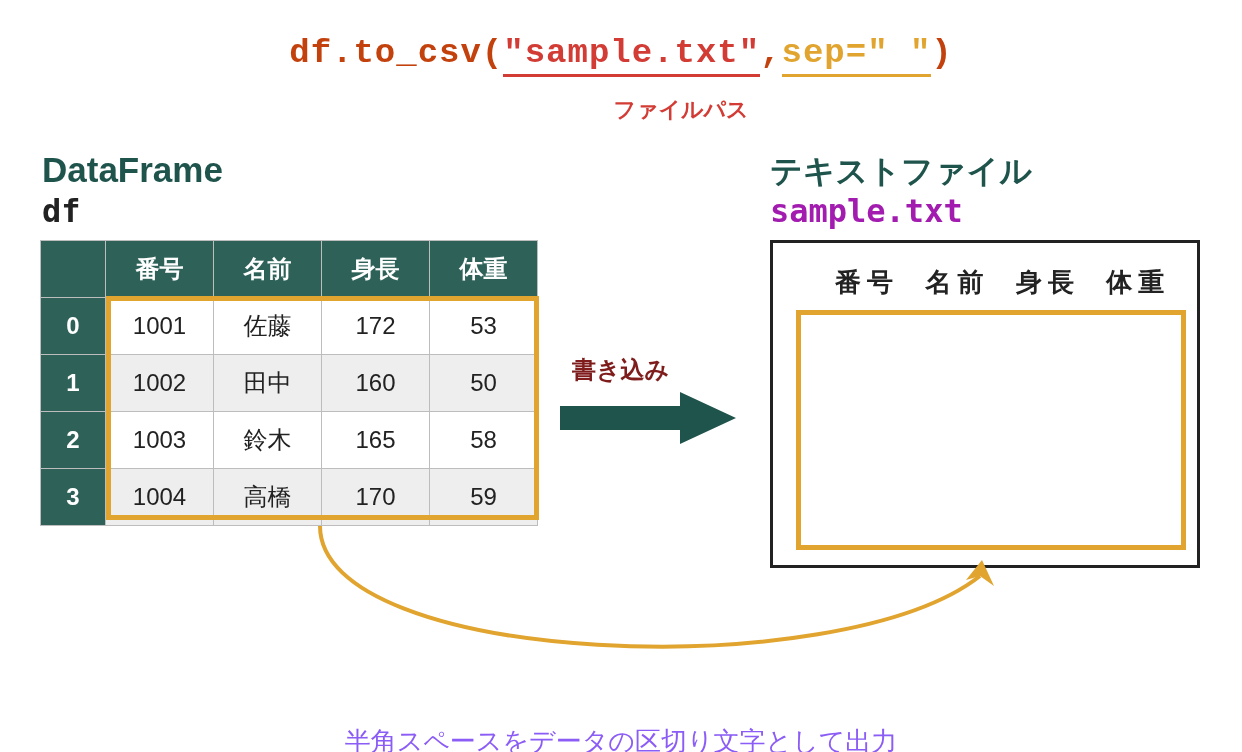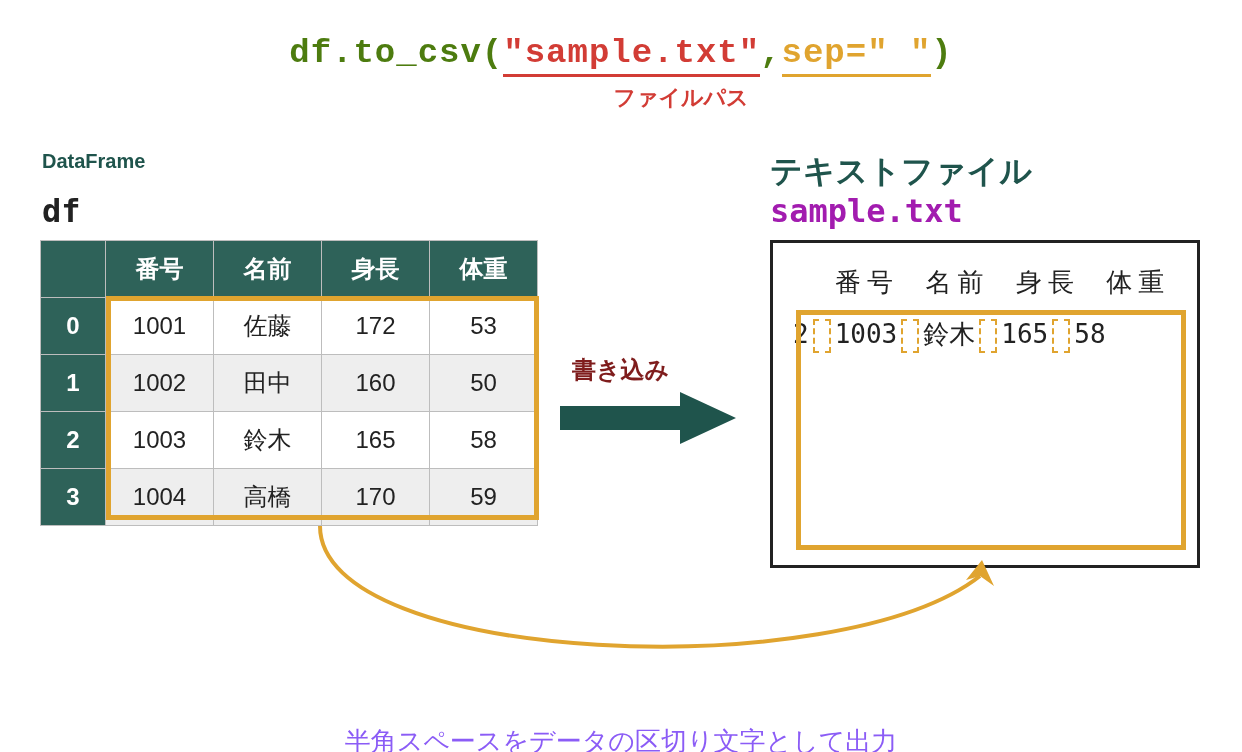--- a/index.html
+++ b/index.html
@@ -1,49 +1,49 @@
 <!DOCTYPE html>
 <html><head>
 <meta charset="utf-8">
 <style>
   html,body{margin:0;padding:0;background:#fff;font-family:"Hiragino Kaku Gothic ProN","Yu Gothic","Meiryo",sans-serif;color:#222;}
   .page{width:1242px;height:752px;position:relative;box-sizing:border-box;padding:30px 40px;}
   .mono{font-family:"Menlo","Consolas","Courier New",monospace;}
   
   .codeline{font-size:34px;font-weight:700;letter-spacing:1px;text-align:center;margin-top:4px;}
   .codeline .tk{display:inline-block;}
-  .c-dark{color:#4d7c0f;}
+  .c-dark{color:#c2410c;}
   .c-red{color:#d23c35;}
   .c-amber{color:#e0a42f;}
   .ul-red{border-bottom:3px solid #d23c35;padding-bottom:2px;}
   .ul-amb{border-bottom:3px solid #e0a42f;padding-bottom:2px;}
-  .subrow{display:flex;justify-content:center;gap:80px;margin-top:6px;font-size:22px;font-weight:700;}
+  .subrow{display:flex;justify-content:center;gap:80px;margin-top:18px;font-size:22px;font-weight:700;}
   .sub-red{color:#d23c35;margin-left:120px;}
   .sub-amb{color:#e0a42f;}
   
-  .lbl-df{position:absolute;left:42px;top:150px;font-size:20px;font-weight:800;color:#1f544c;}
+  .lbl-df{position:absolute;left:42px;top:150px;font-size:35px;font-weight:800;color:#1f544c;}
   .lbl-dfvar{position:absolute;left:42px;top:192px;font-size:32px;font-weight:800;color:#222;font-family:"Menlo","Consolas",monospace;}
   .lbl-txt{position:absolute;left:770px;top:150px;font-size:32px;font-weight:800;color:#1f544c;text-align:right;}
   .lbl-txtfile{position:absolute;left:770px;top:192px;font-size:32px;font-weight:800;color:#a21caf;font-family:"Menlo","Consolas",monospace;}
   
   .dftab{position:absolute;left:40px;top:240px;border-collapse:collapse;font-size:24px;}
   .dftab th,.dftab td{border:1px solid #bdbdbd;text-align:center;height:54px;}
   .dftab th{background:#2e6259;color:#fff;font-weight:700;width:105px;}
   .dftab th.corner{background:#2e6259;width:62px;}
   .dftab td.idx{background:#2e6259;color:#fff;font-weight:700;width:62px;}
   .dftab td{width:105px;background:#fff;}
   .dftab tr.alt td{background:#eeeeee;}
   .dftab tr.alt td.idx{background:#2e6259;}
   .dfbox{position:absolute;left:106px;top:296px;width:433px;height:224px;border:5px solid #e0a42f;box-sizing:border-box;pointer-events:none;}
   
   .arrow{position:absolute;left:560px;top:388px;}
   .arrow-lbl{position:absolute;left:572px;top:354px;font-size:24px;font-weight:800;color:#7f1d1d;}
   
   .txtbox{position:absolute;left:770px;top:240px;width:430px;height:328px;border:3px solid #222;box-sizing:border-box;padding:16px 20px;font-size:26px;font-family:"Menlo","Consolas",monospace;line-height:46px;}
-  .txtbox .hdr{letter-spacing:6px;font-weight:400;margin-left:42px;margin-bottom:6px;font-family:"Hiragino Kaku Gothic ProN",sans-serif;}
+  .txtbox .hdr{letter-spacing:6px;font-weight:700;margin-left:42px;margin-bottom:6px;font-family:"Hiragino Kaku Gothic ProN",sans-serif;}
   .txtrow{white-space:nowrap;}
   .sp{display:inline-block;width:14px;height:30px;border:2px dashed #e0a42f;vertical-align:middle;margin:0 4px;}
   .txtrows-box{position:absolute;left:796px;top:310px;width:390px;height:240px;border:5px solid #e0a42f;box-sizing:border-box;pointer-events:none;}
   
   .curve{position:absolute;left:280px;top:516px;pointer-events:none;}
   .caption{position:absolute;left:0;right:0;top:724px;text-align:center;font-size:26px;color:#8b5cf6;}
 </style>
 </head>
 <body>
 
@@ -109,21 +109,20 @@
   </svg>
 
   <div class="txtbox">
     <div class="hdr">
       <span>番号</span>&nbsp;
       <span>名前</span>&nbsp;
       <span>身長</span>&nbsp;
       <span>体重</span>
     </div>
     <div id="txtrows">
-        <div class="txtrow"><span>2</span><span class="sp"></span><span>1003</span><span class="sp"></span><span>鈴木</span><span class="sp"></span><span>165</span><span class="sp"></span><span>58</span></div>
       </div>
   </div>
   <div class="txtrows-box"></div>
 
   <svg class="curve" width="720" height="180">
     <path d="M40,10 C40,150 560,170 700,60" stroke="#e0a42f" stroke-width="4" fill="none"></path>
     <path d="M700,60 L686,64 L702,44 L714,70 Z" fill="#e0a42f"></path>
   </svg>
 
   <div class="caption">半角スペースをデータの区切り文字として出力</div>

